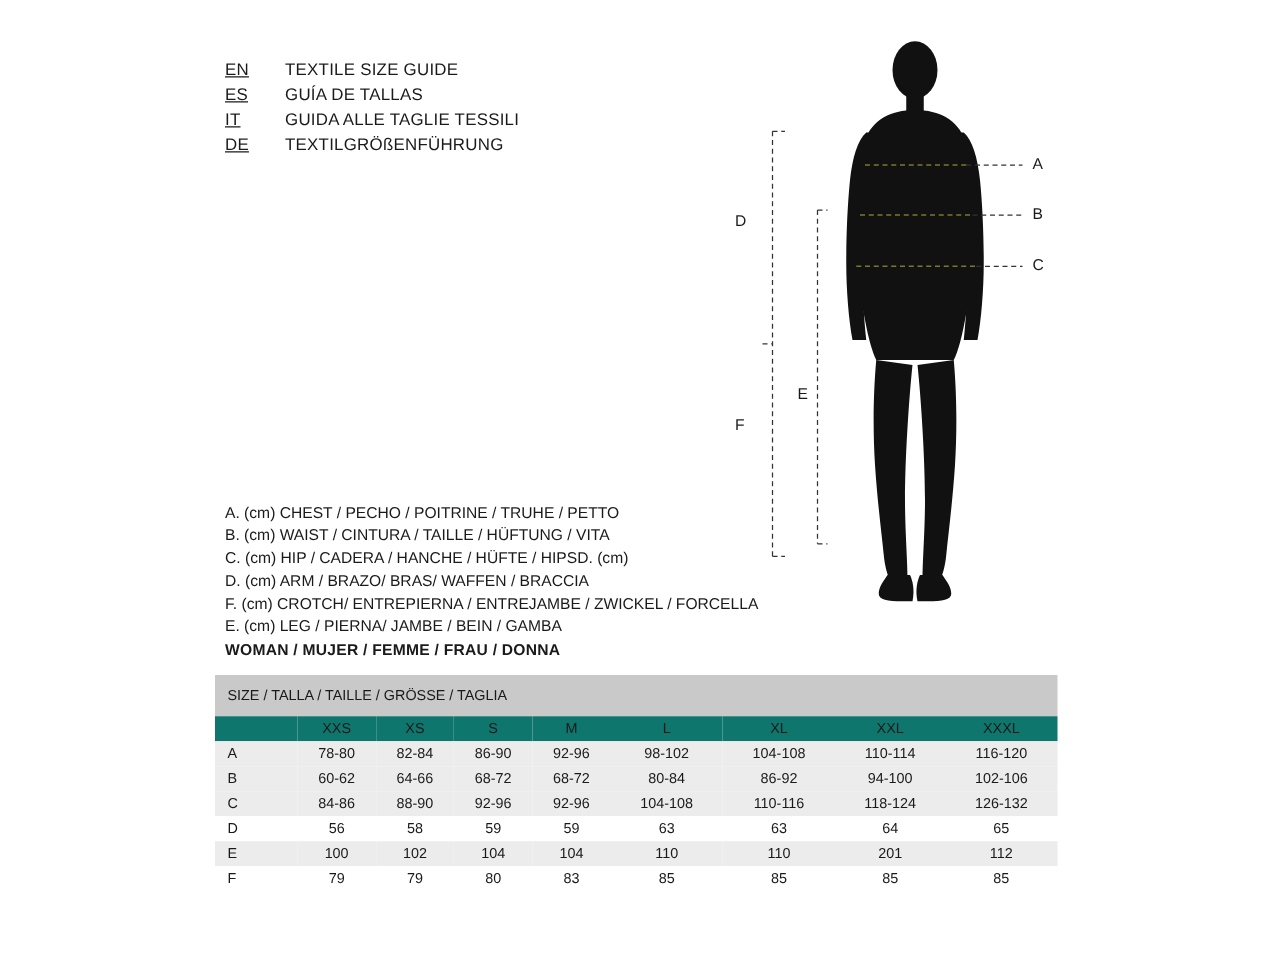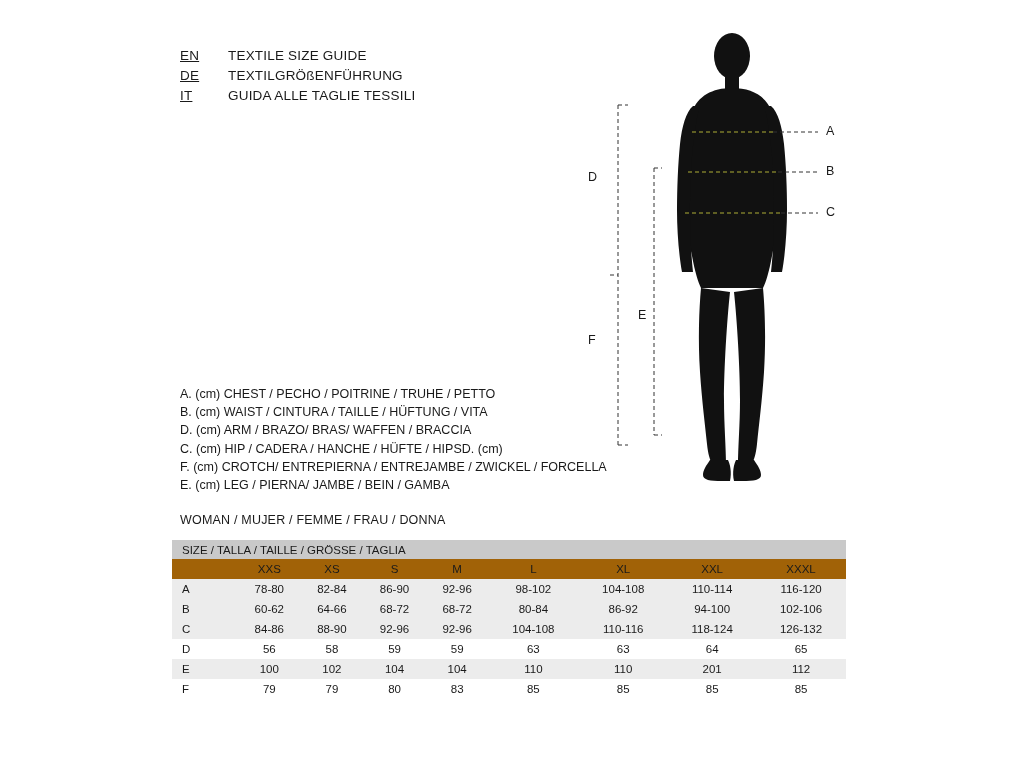--- a/index.html
+++ b/index.html
@@ -36,35 +36,35 @@
   }
   .title-text {
     white-space: nowrap;
     text-align: right;
   }
 
   
   .legend {
     position: absolute;
     left: 180px;
-    top: 385px;
+    top: 401px;
     font-size: 12.5px;
     line-height: 18.2px;
   }
   .legend div {
     white-space: nowrap;
   }
 
   
   .woman-label {
     position: absolute;
     left: 180px;
     top: 513px;
     font-size: 12.5px;
-    font-weight: normal;
+    font-weight: bold;
     letter-spacing: .2px;
   }
 
   
   .size-table {
     position: absolute;
     left: 172px;
     top: 540px;
     width: 674px;
     border-collapse: collapse;
@@ -74,33 +74,33 @@
     padding: 0;
     height: 20px;
     font-weight: normal;
     text-align: center;
     vertical-align: middle;
   }
   .size-table .hdr-row td {
     background: #c9c9c9;
     text-align: left;
     padding-left: 10px;
-    height: 19px;
+    height: 33px;
     font-size: 11.5px;
   }
   .size-table .col-label {
     width: 56px;
     text-align: left;
     padding-left: 10px;
   }
   .row-a, .row-b, .row-c {
     background: #ececec;
   }
   .row-sizes {
-    background: #a16207;
+    background: #0f766e;
   }
   .row-d, .row-f {
     background: #ffffff;
   }
   .row-e {
     background: #ececec;
   }
 
   
   .figure-area {
@@ -120,34 +120,38 @@
 </style>
 </head>
 <body>
 
 <div class="title-block">
   <div class="title-row">
     <span class="title-lang">EN</span>
     <span class="title-text">TEXTILE SIZE GUIDE</span>
   </div>
   <div class="title-row">
-    <span class="title-lang">DE</span>
-    <span class="title-text">TEXTILGRÖßENFÜHRUNG</span>
+    <span class="title-lang">ES</span>
+    <span class="title-text">GUÍA DE TALLAS</span>
   </div>
   <div class="title-row">
     <span class="title-lang">IT</span>
     <span class="title-text">GUIDA ALLE TAGLIE TESSILI</span>
   </div>
+  <div class="title-row">
+    <span class="title-lang">DE</span>
+    <span class="title-text">TEXTILGRÖßENFÜHRUNG</span>
+  </div>
 </div>
 
 <div class="legend">
   <div>A. (cm) CHEST / PECHO / POITRINE / TRUHE / PETTO</div>
   <div>B. (cm) WAIST / CINTURA / TAILLE / HÜFTUNG / VITA</div>
+  <div>C. (cm) HIP / CADERA / HANCHE / HÜFTE / HIPSD. (cm)</div>
   <div>D. (cm) ARM / BRAZO/ BRAS/ WAFFEN / BRACCIA</div>
-  <div>C. (cm) HIP / CADERA / HANCHE / HÜFTE / HIPSD. (cm)</div>
   <div>F. (cm) CROTCH/ ENTREPIERNA / ENTREJAMBE / ZWICKEL / FORCELLA</div>
   <div>E. (cm) LEG / PIERNA/ JAMBE / BEIN / GAMBA</div>
 </div>
 
 <div class="woman-label">WOMAN / MUJER / FEMME / FRAU / DONNA</div>
 
 <div class="figure-area">
   <svg width="340" height="470" viewBox="0 0 340 470">
 
     <g fill="#111111">

